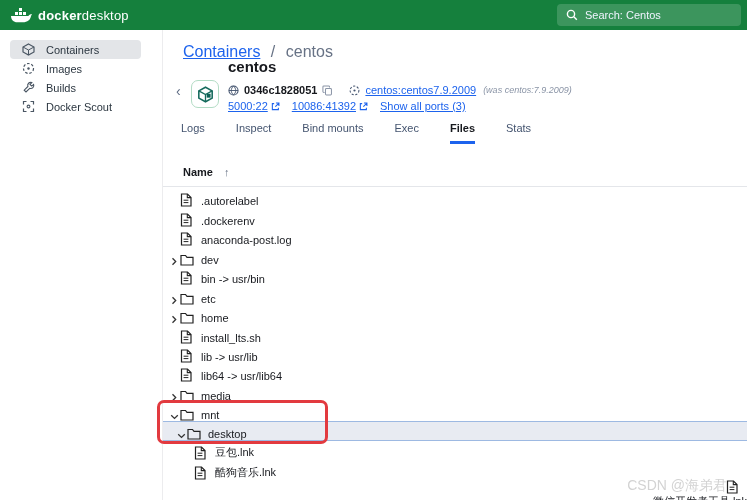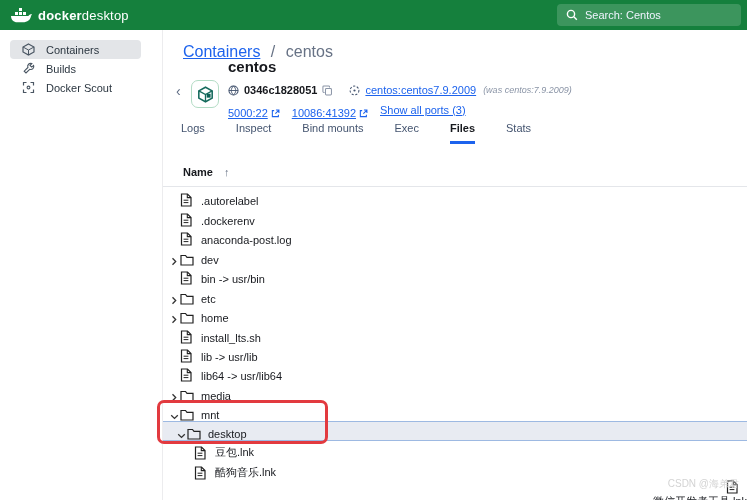--- a/index.html
+++ b/index.html
@@ -46,21 +46,21 @@
   .listhead .sort { font-weight:normal; color:#677285; margin-left:8px; }
   .headdiv { position:absolute; left:163px; right:0; top:186px; border-top:1px solid #e4e6ea; }
   .filelist { position:absolute; left:163px; right:0; top:188px; bottom:0; overflow:hidden; font-size:11px; }
   .frow { display:flex; align-items:flex-end; height:19.45px; cursor:pointer; }
   .frow .chev { width:12px; display:flex; justify-content:center; align-items:center; }
   .frow .ficon { width:15px; display:flex; align-items:center; margin-right:6px; }
   .frow.sel { background:#e8ebf2; border-top:1px solid #9db9e2; border-bottom:1px solid #9db9e2; }
   
   .annotation { position:absolute; left:157px; top:400px; width:171px; height:44px;
     border:3px solid #e23a3f; border-radius:7px; pointer-events:none; }
-  .watermark { position:absolute; right:8px; top:477px; font-size:10px; color:#d3d3d3; }
+  .watermark { position:absolute; right:20px; top:477px; font-size:14px; color:#d3d3d3; }
 </style>
 </head>
 <body>
 
 <header class="topbar">
   <div class="logo">
     <span style="display:flex;">
       <svg width="22" height="17" viewBox="0 0 22 17" fill="#fff">
         <rect x="5" y="5" width="3" height="3"></rect>
           <rect x="9" y="5" width="3" height="3"></rect>
@@ -86,20 +86,29 @@
 <aside class="sidebar">
   <div id="sidebar-list">
       <div class="side-item sel">
         <span class="icn">
           <svg width="13" height="13" viewBox="0 0 13 13">
             <path d="M6.5 1L12 4v5l-5.5 3L1 9V4z" fill="none" stroke="#4a5663" stroke-width="1.2"></path>
             <path d="M1 4l5.5 3L12 4M6.5 7v5" fill="none" stroke="#4a5663" stroke-width="1"></path>
           </svg>
         </span>
         <span>Containers</span>
+      </div>
+      <div class="side-item">
+        <span class="icn">
+          <svg width="13" height="13" viewBox="0 0 13 13">
+            <circle cx="6.5" cy="6.5" r="5" fill="none" stroke="#4a5663" stroke-width="1.2" stroke-dasharray="2.5 1.8"></circle>
+            <circle cx="6.5" cy="6.5" r="1.2" fill="#4a5663"></circle>
+          </svg>
+        </span>
+        <span>Images</span>
       </div>
       <div class="side-item">
         <span class="icn">
           <svg width="13" height="13" viewBox="0 0 13 13">
             <path d="M11.6 3.4a3 3 0 0 1-3.9 3.9L4 11l-1.8-1.8 3.7-3.7a3 3 0 0 1 3.9-3.9L8 3.4l1.7 1.7z" fill="none" stroke="#4a5663" stroke-width="1.1"></path>
           </svg>
         </span>
         <span>Builds</span>
       </div>
       <div class="side-item">
@@ -151,21 +160,21 @@
     <svg width="11" height="11" viewBox="0 0 12 12">
         <circle cx="6" cy="6" r="4.8" fill="none" stroke="#44546f" stroke-width="1.1" stroke-dasharray="2.4 1.7"></circle>
         <circle cx="6" cy="6" r="1.2" fill="#44546f"></circle>
       </svg>
   </span>
   <a class="blue">centos:centos7.9.2009</a>
   <span class="was">(was centos:7.9.2009)</span>
 </div>
 
 <div class="meta2">
-  <span id="ports" style="display:flex;gap:12px;margin-top:7px;">
+  <span id="ports" style="display:flex;gap:12px;">
       <a class="blue">
         <span>5000:22</span>
         <span style="display: flex;">
           <svg width="9" height="9" viewBox="0 0 10 10">
             <path d="M3.5 1.8H1.5v6.7h6.7V6.5" fill="none" stroke="#1d63ed" stroke-width="1.2"></path>
             <path d="M5.5 1.2h3.3v3.3M8.6 1.4L4.8 5.2" fill="none" stroke="#1d63ed" stroke-width="1.2"></path>
           </svg>
         </span>
       </a>
       <a class="blue">

